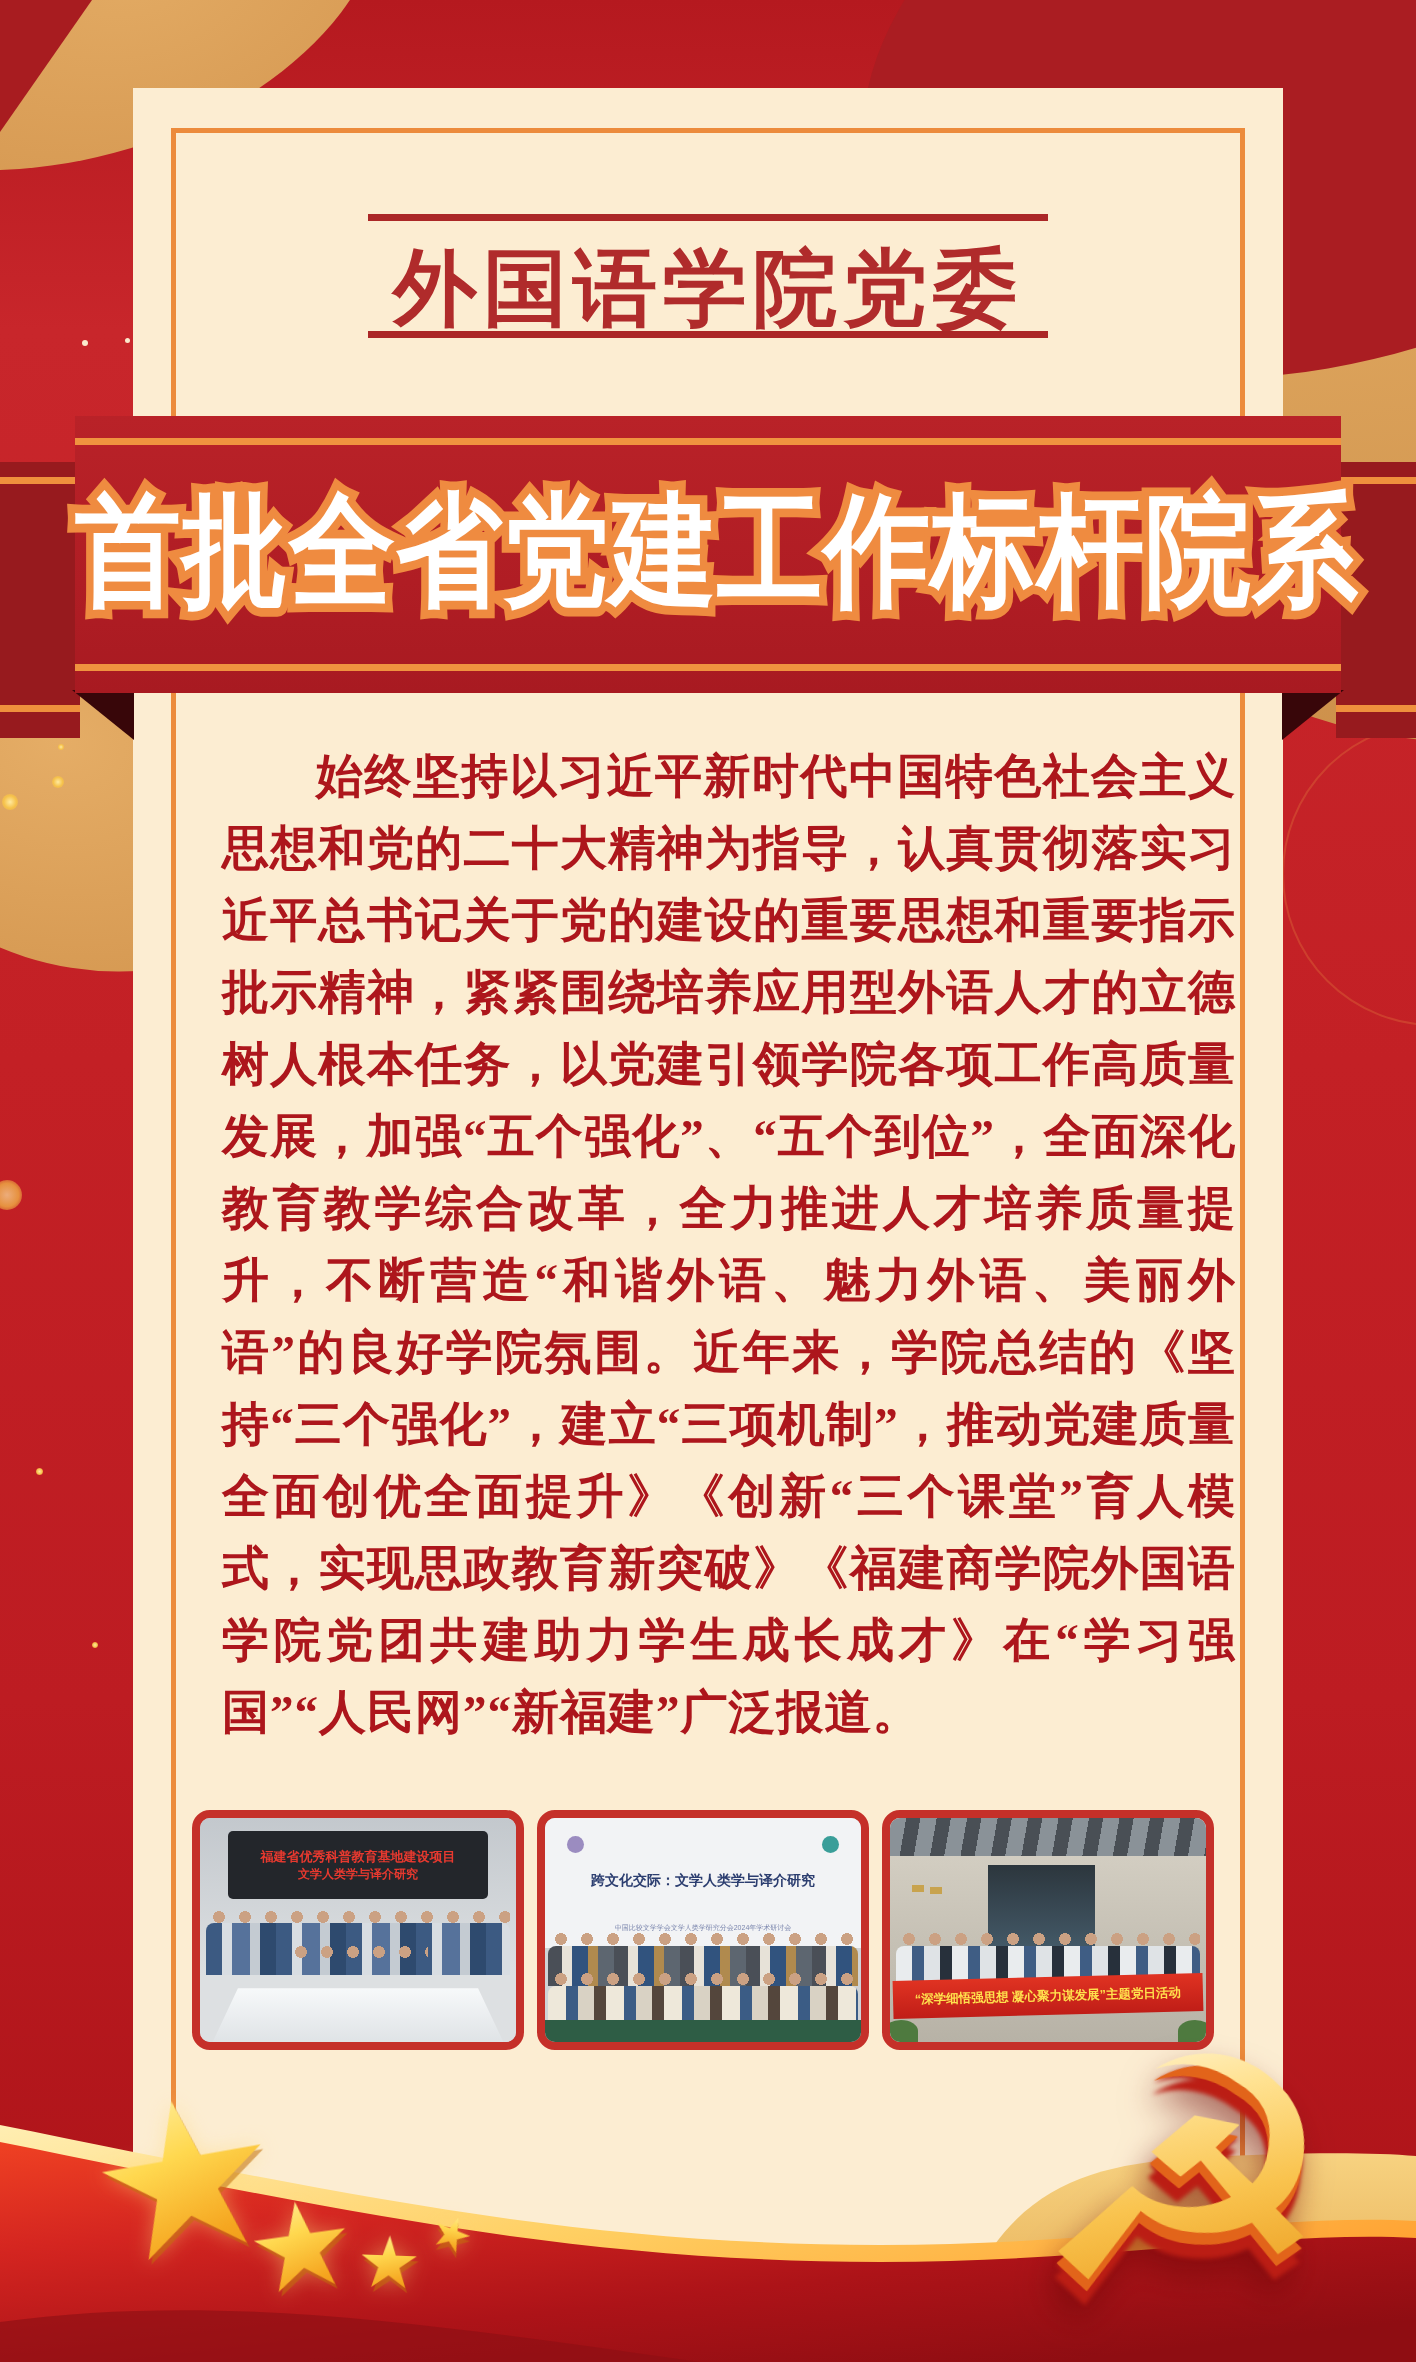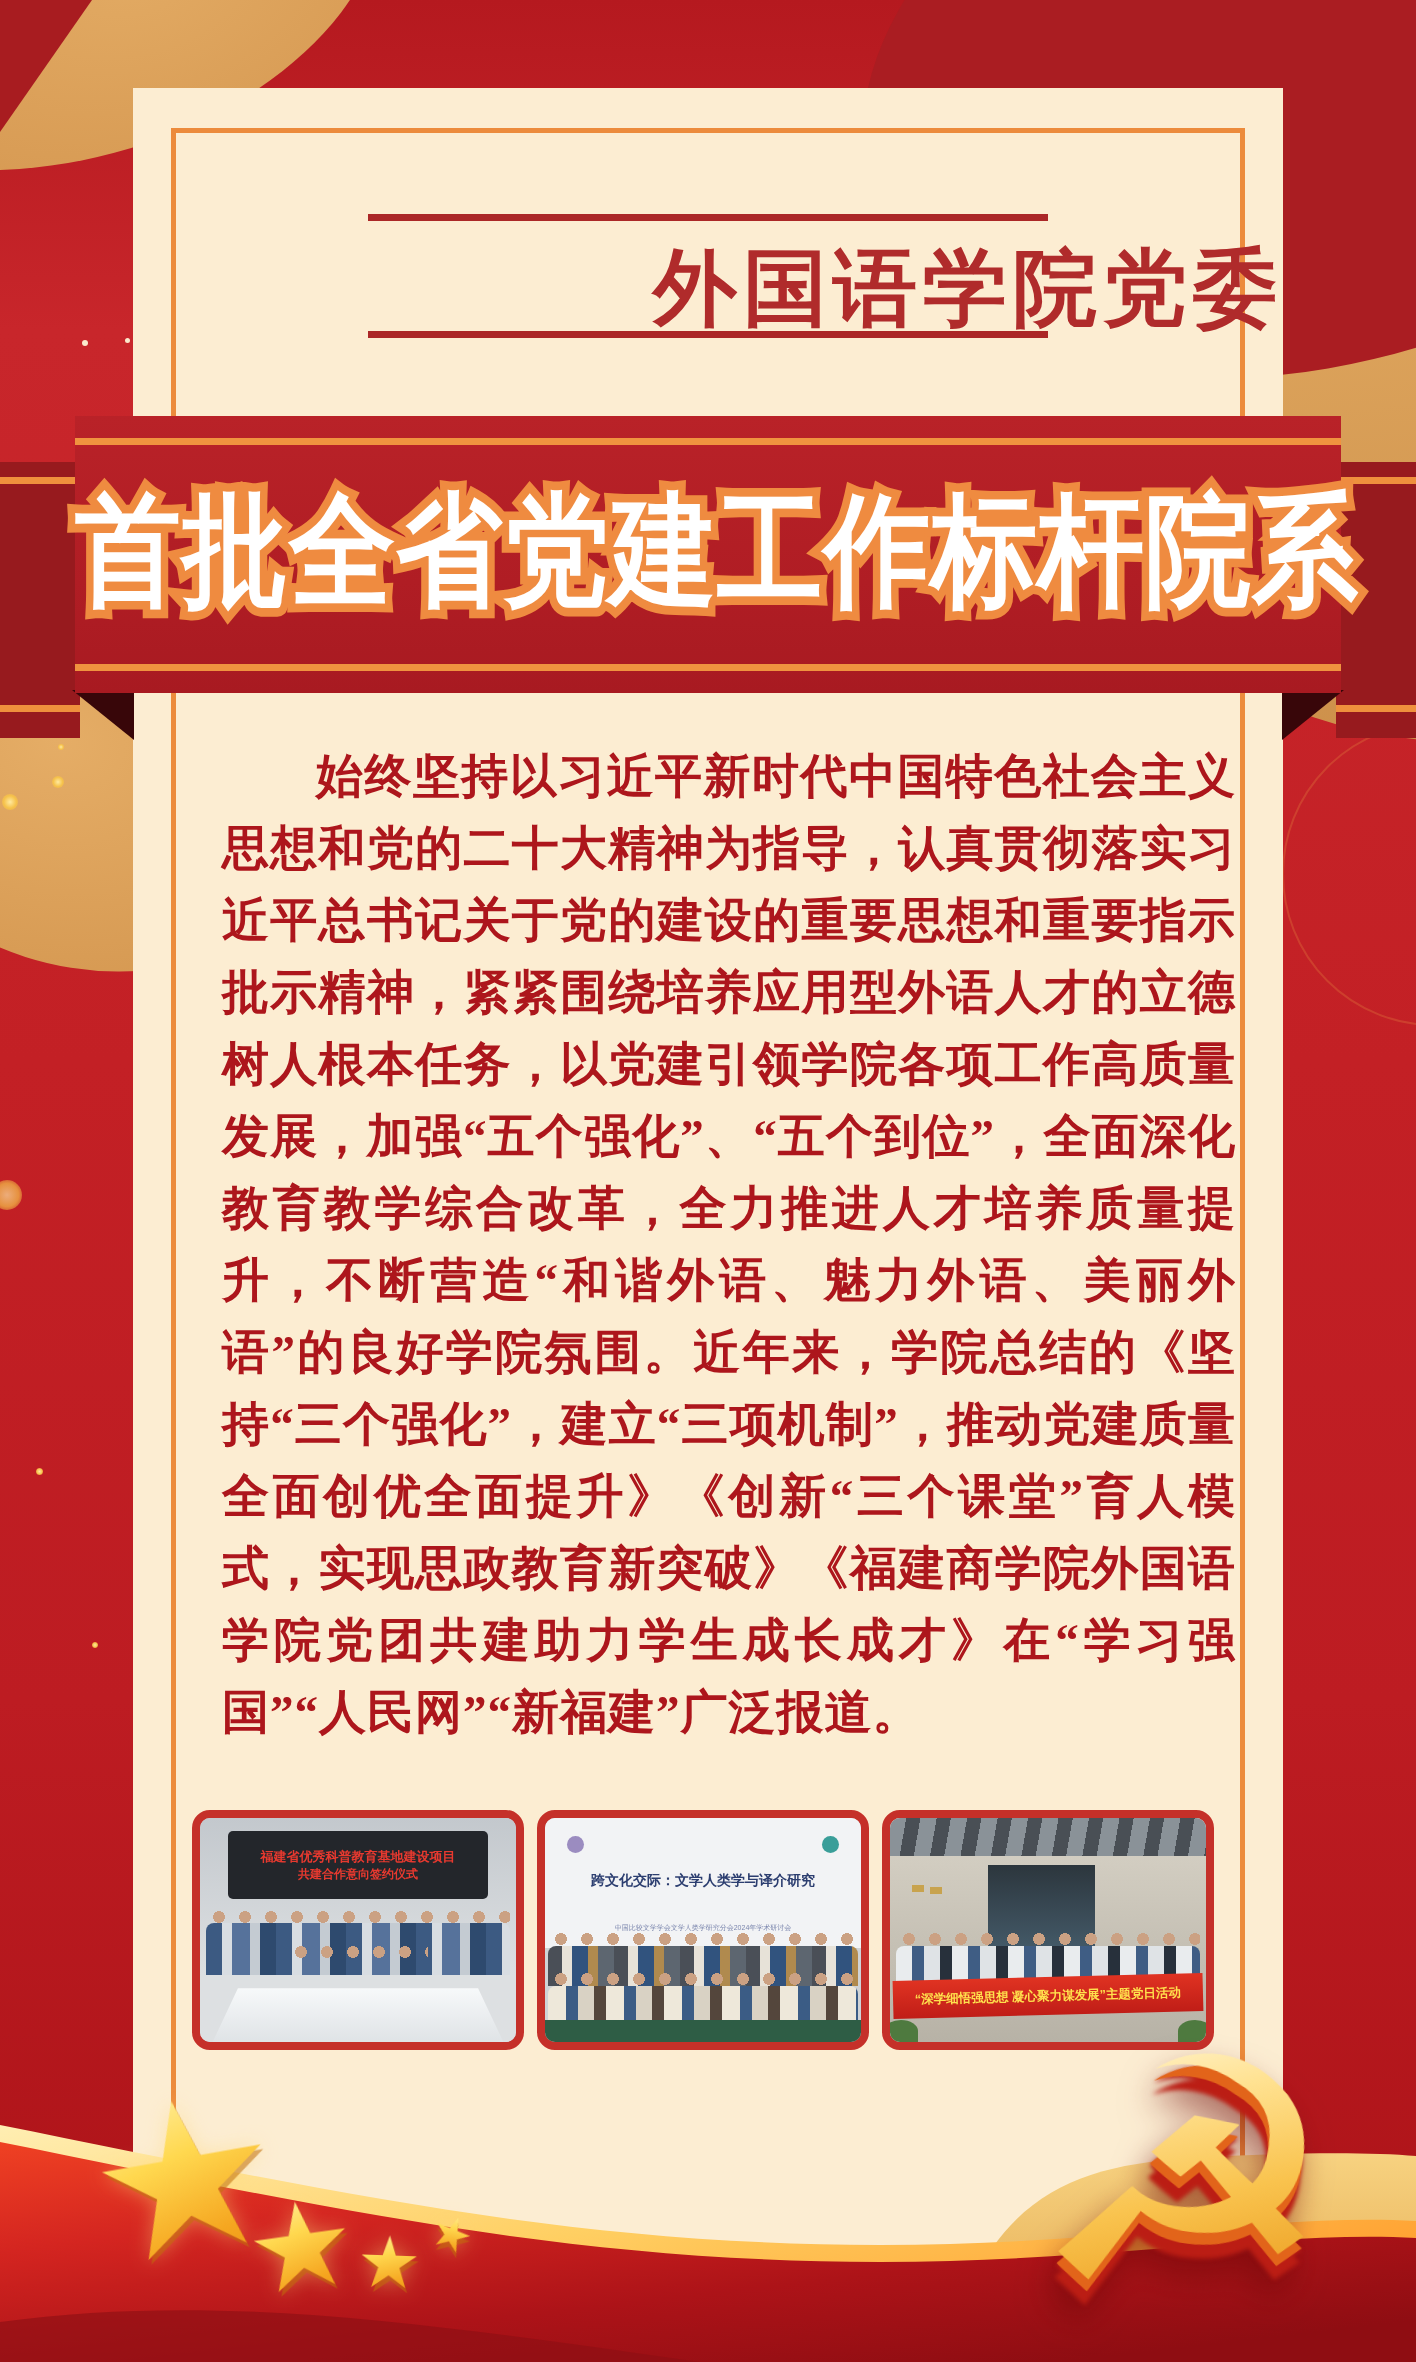--- a/index.html
+++ b/index.html
@@ -27,21 +27,21 @@
 
   
   .card{left:133px;top:88px;width:1150px;height:2202px;background:#fcedd2;}
   .card-inner-border{position:absolute;left:38px;top:40px;width:1064px;height:2160px;
     border:5px solid #ec8b3c;}
 
   
   .rule{position:absolute;left:235px;width:680px;height:7px;background:#ab2727;}
   .rule-top{top:126px;}
   .rule-bottom{top:243px;}
-  .header-title{position:absolute;left:0;top:144px;width:1150px;text-align:right;
+  .header-title{position:absolute;left:0;top:144px;width:1150px;text-align:center;
     font-size:84px;font-weight:bold;letter-spacing:6px;color:#b02b2b;
     font-family:"Liberation Sans","DejaVu Sans",sans-serif;}
 
   
   .ribbon-tab{top:462px;width:80px;height:276px;background:#971a1e;}
   .ribbon-tab.left{left:0;}
   .ribbon-tab.right{left:1336px;}
   .tab-line{position:absolute;left:0;width:100%;height:7px;background:#ef903d;}
   .tab-line.top{top:15px;}
   .tab-line.bottom{top:243px;}
@@ -157,21 +157,21 @@
     <div class="header-title">外国语学院党委</div>
     <div class="rule rule-bottom"></div>
 
     <div class="body-paragraph">始终坚持以习近平新时代中国特色社会主义思想和党的二十大精神为指导，认真贯彻落实习近平总书记关于党的建设的重要思想和重要指示批示精神，紧紧围绕培养应用型外语人才的立德树人根本任务，以党建引领学院各项工作高质量发展，加强“五个强化”、“五个到位”，全面深化教育教学综合改革，全力推进人才培养质量提升，不断营造“和谐外语、魅力外语、美丽外语”的良好学院氛围。近年来，学院总结的《坚持“三个强化”，建立“三项机制”，推动党建质量全面创优全面提升》《创新“三个课堂”育人模式，实现思政教育新突破》《福建商学院外国语学院党团共建助力学生成长成才》在“学习强国”“人民网”“新福建”广泛报道。</div>
 
     <div class="photo p1">
       <div class="photo-inner">
         <div class="wall"></div>
         <div class="screen">
           <div class="l1">福建省优秀科普教育基地建设项目</div>
-          <div class="l2">共建合作意向签约仪式</div>
+          <div class="l2">文学人类学与译介研究</div>
         </div>
         <div class="crowd-heads" style="left:2%;width:96%;top:40%;"></div>
         <div class="crowd-bodies bodies-a" style="left:2%;width:96%;top:47%;"></div>
         <div class="crowd-heads" style="left:28%;width:44%;top:56%;"></div>
         <div class="table"></div>
       </div>
     </div>
 
     <div class="photo p2">
       <div class="photo-inner">

